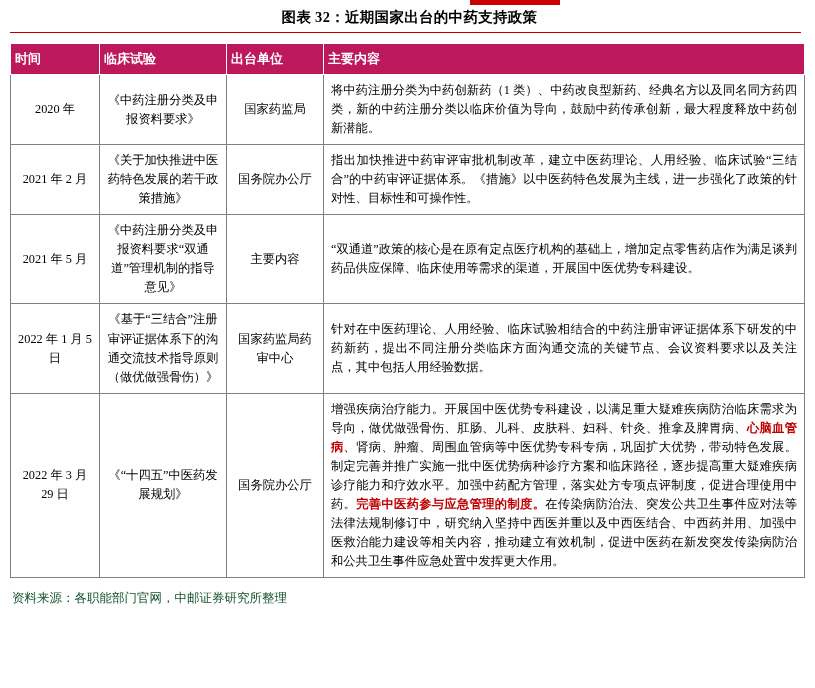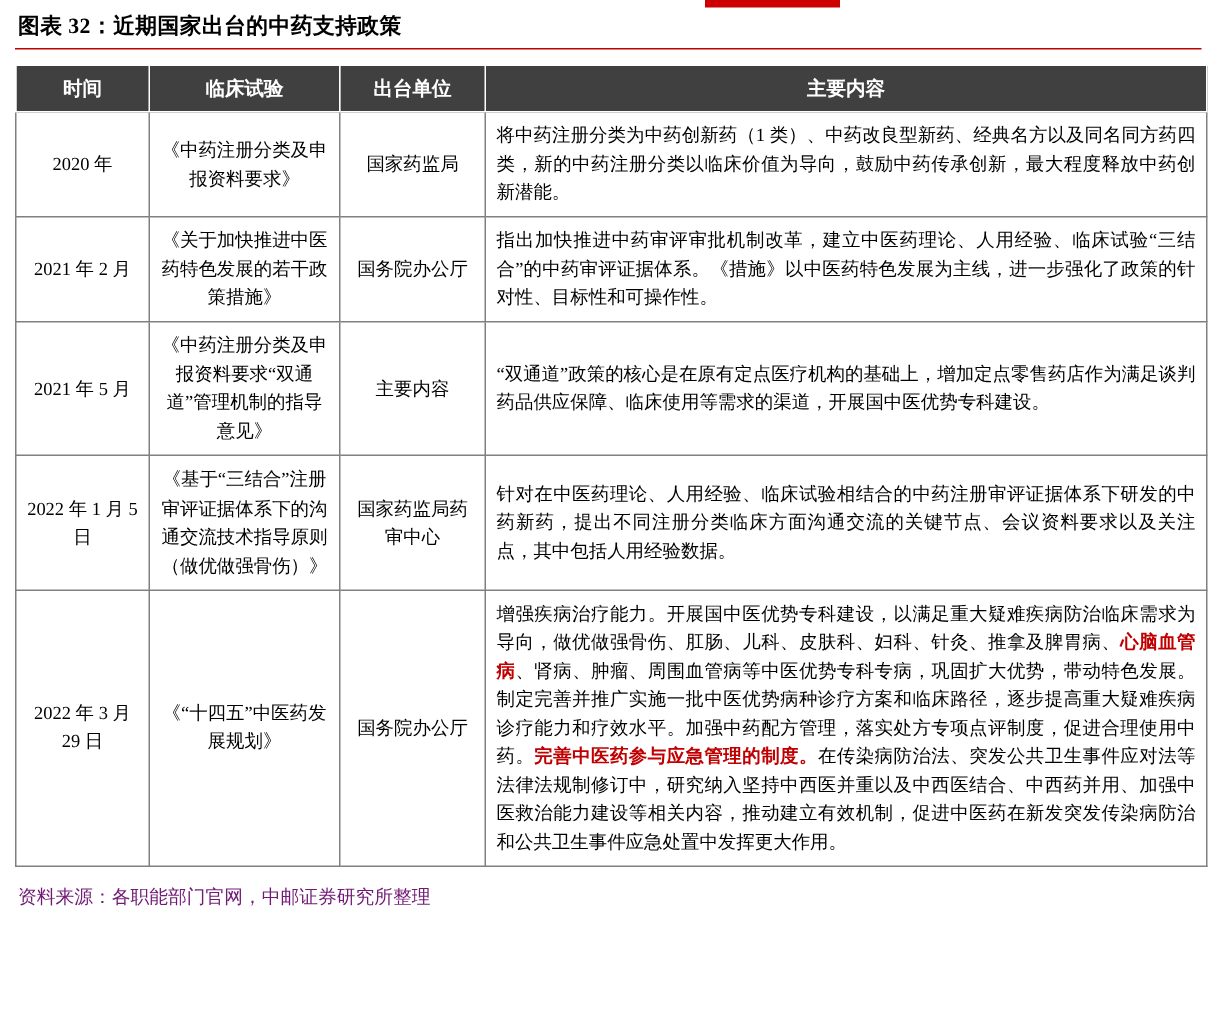--- a/index.html
+++ b/index.html
@@ -28,41 +28,42 @@
     width: 90px;
     height: 5px;
     background: #cc0000;
   }
   .fig-title {
     font-size: 14.5px;
     font-weight: bold;
     letter-spacing: 0.3px;
     padding: 8px 0 5px 4px;
     color: #000;
+    text-align: center;
   }
   .title-rule {
     border: none;
     border-top: 1.6px solid #c00000;
     margin: 0 0 10px 2px;
     width: 99%;
   }
   table.policy {
     border-collapse: collapse;
     width: 795px;
     margin-left: 2px;
     table-layout: fixed;
   }
   table.policy th {
-    background: #404040;
+    background: #be185d;
     color: #ffffff;
     font-weight: bold;
     font-size: 13px;
     border: 1px solid #ffffff;
     padding: 6px 4px;
-    text-align: center;
+    text-align: left;
     font-family: "Liberation Sans", sans-serif;
   }
   table.policy td {
     border: 1px solid #808080;
     font-size: 12.3px;
     line-height: 1.55;
     padding: 6px 7px;
     vertical-align: middle;
     color: #000;
   }
@@ -85,21 +86,21 @@
     text-justify: inter-ideograph;
   }
   .hl {
     color: #c00000;
     font-weight: bold;
   }
   .source {
     margin-top: 12px;
     margin-left: 4px;
     font-size: 12.5px;
-    color: #701a75;
+    color: #14532d;
   }
 </style>
 </head>
 <body>
 
 <div class="page">
 
   <div class="top-marker"></div>
 
   <div class="fig-title">图表 32：近期国家出台的中药支持政策</div>

